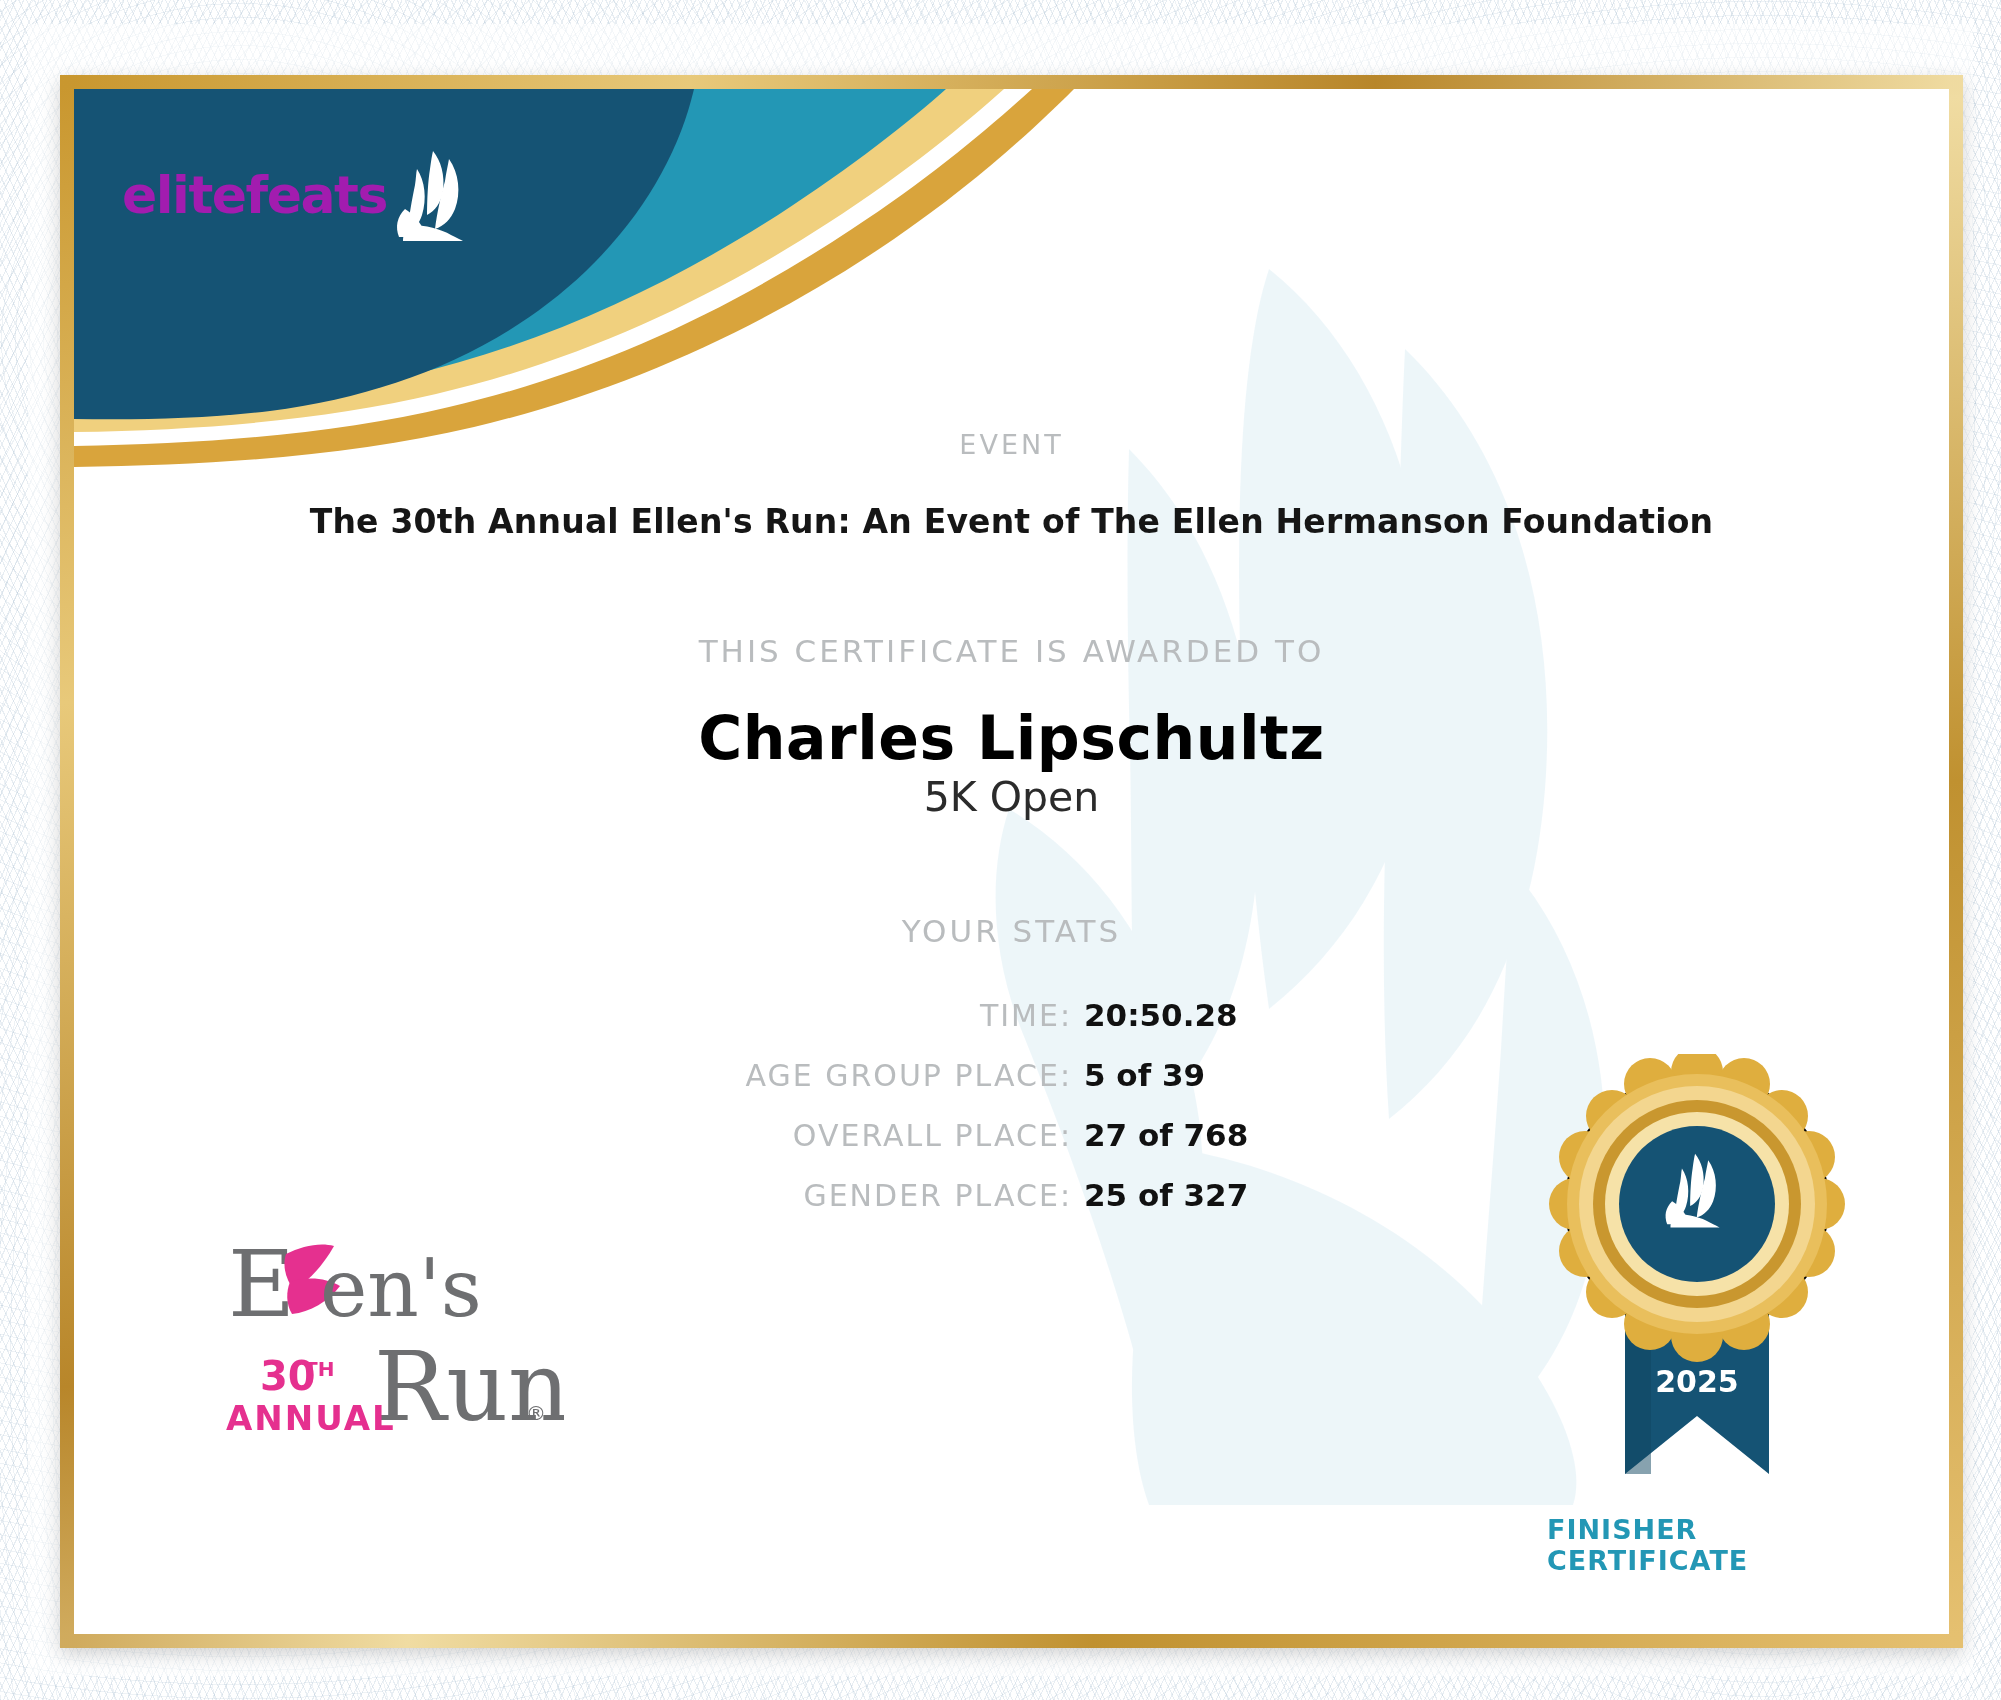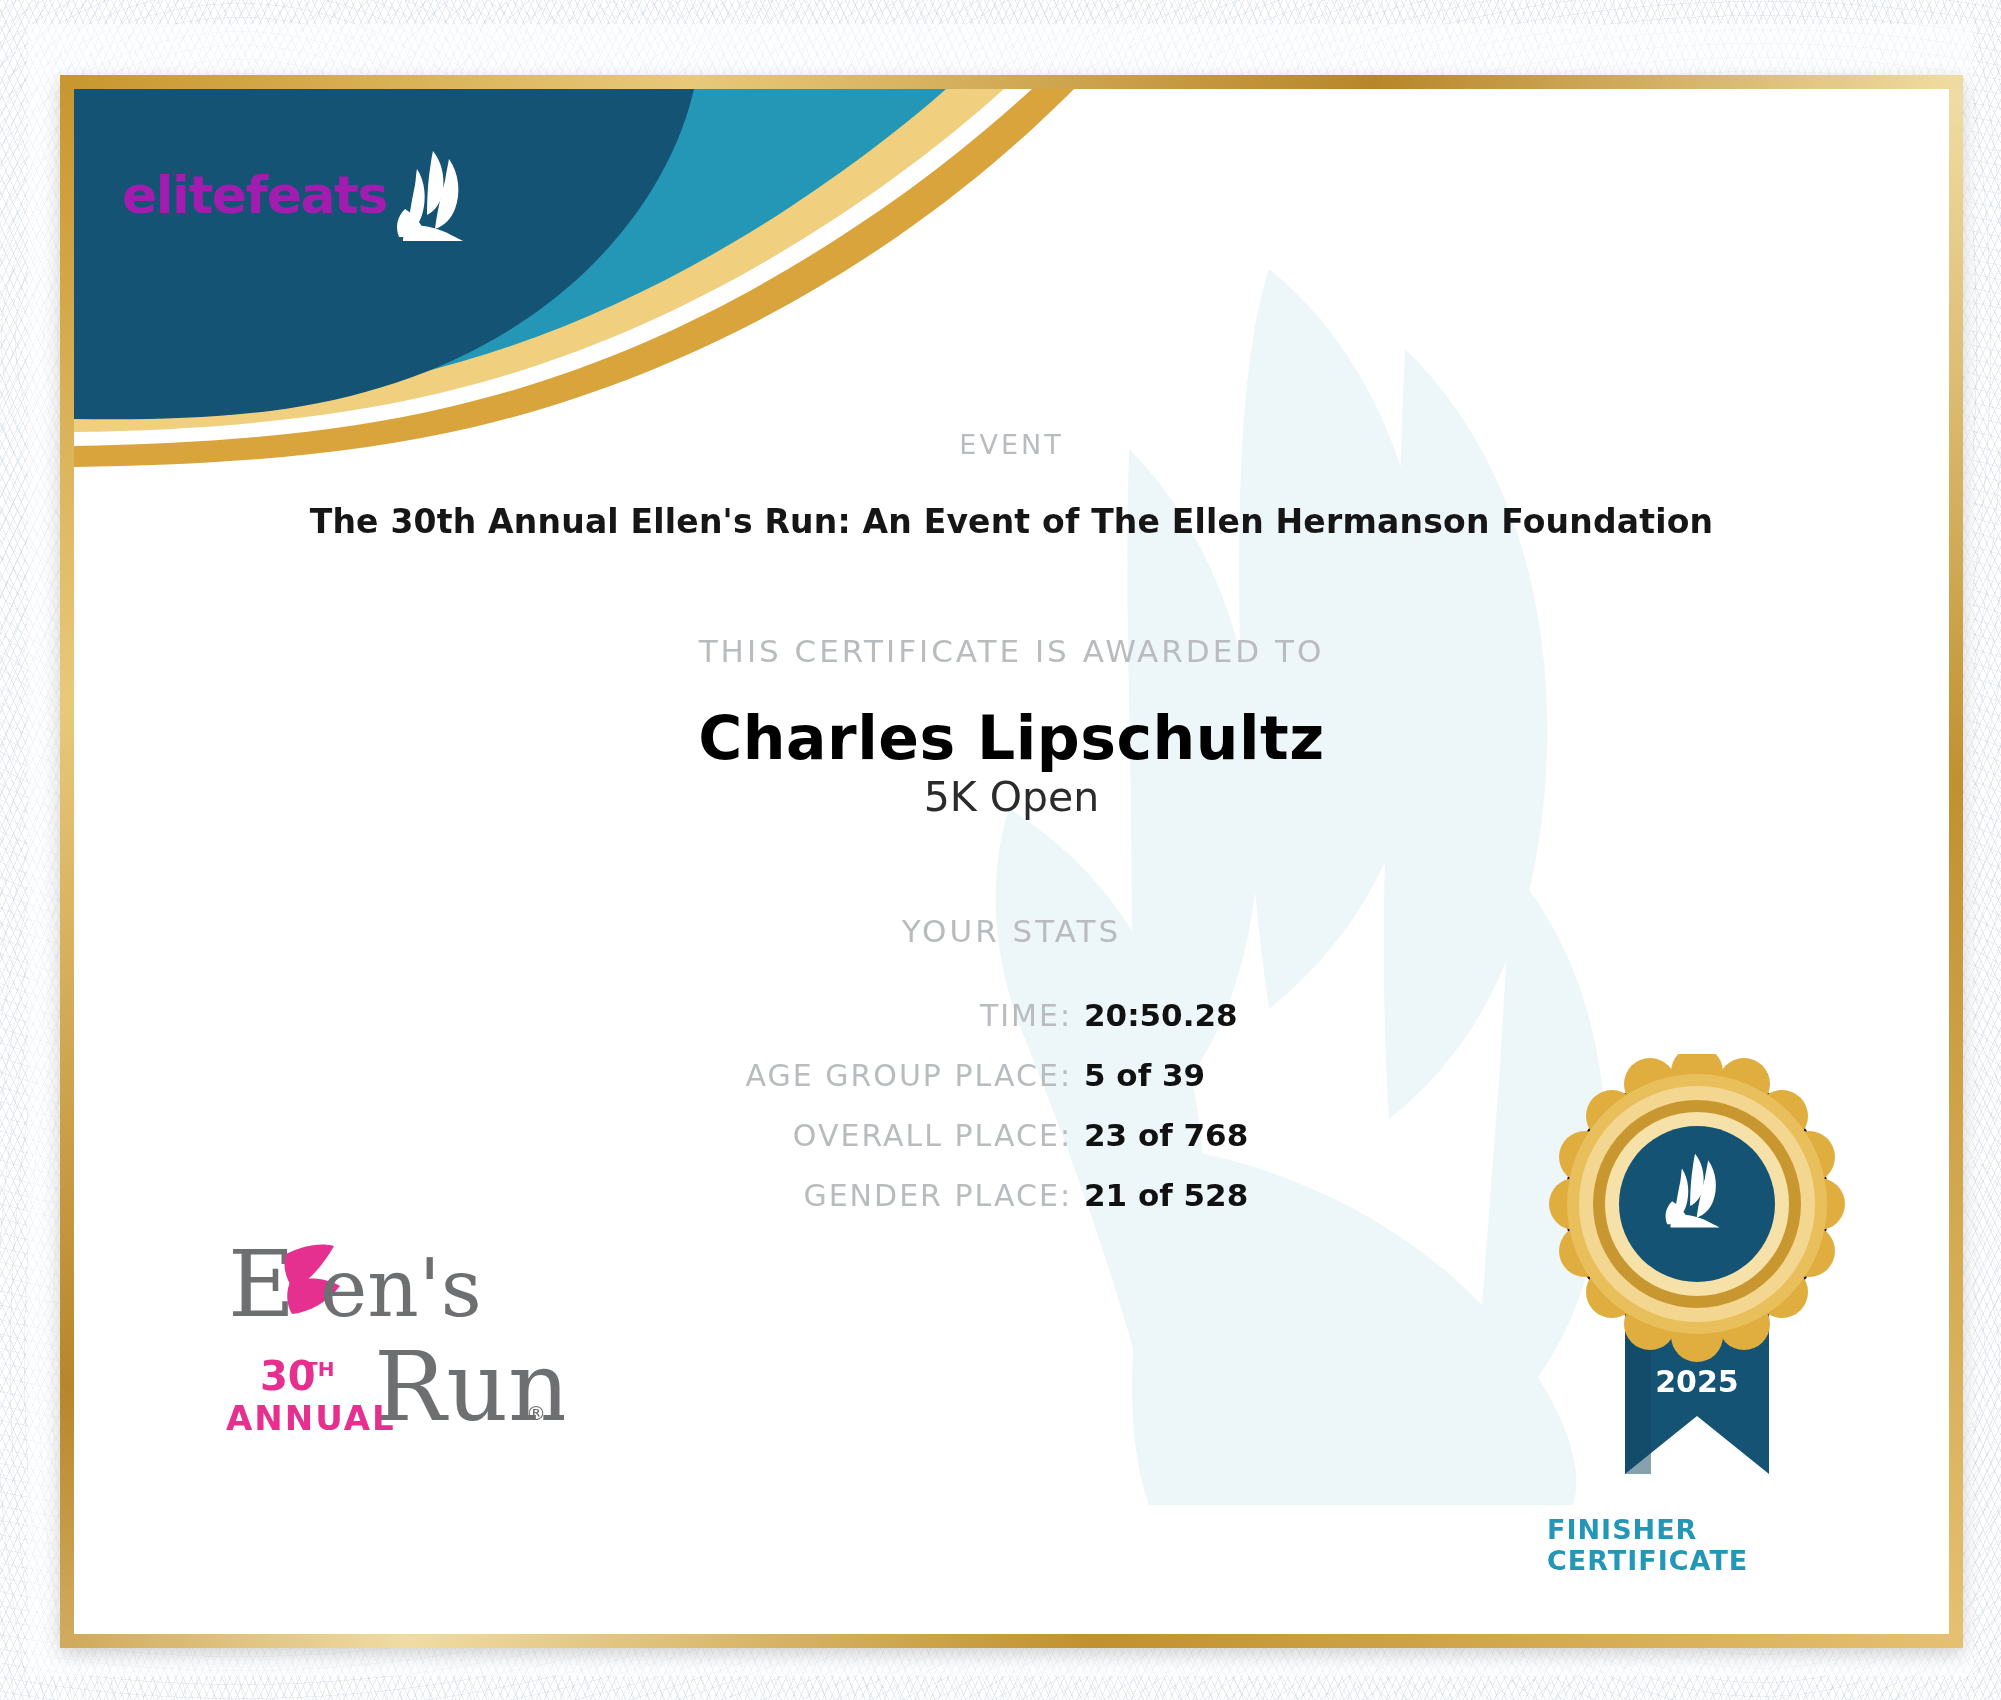--- a/index.html
+++ b/index.html
@@ -247,25 +247,25 @@
         <div class="stat-row">
           <span class="stat-key">TIME:</span>
           <span class="stat-val">20:50.28</span>
         </div>
         <div class="stat-row">
           <span class="stat-key">AGE GROUP PLACE:</span>
           <span class="stat-val">5 of 39</span>
         </div>
         <div class="stat-row">
           <span class="stat-key">OVERALL PLACE:</span>
-          <span class="stat-val">23 of 768</span>
+          <span class="stat-val">27 of 768</span>
         </div>
         <div class="stat-row">
           <span class="stat-key">GENDER PLACE:</span>
-          <span class="stat-val">21 of 528</span>
+          <span class="stat-val">25 of 327</span>
         </div>
       </div>
     </div>
 
     <svg class="ellens-logo" viewBox="0 0 340 250">
       <text x="4" y="92" font-family="DejaVu Serif, serif" font-size="92" fill="#6e6f71">E</text>
       <path d="M62 30 C78 22 96 18 110 22 C100 40 86 56 70 66 C62 56 58 42 62 30 Z" fill="#e5308f"></path>
       <path d="M66 58 C84 52 102 54 116 62 C104 78 86 88 68 90 C62 80 62 68 66 58 Z" fill="#e5308f"></path>
       <text x="96" y="92" font-family="DejaVu Serif, serif" font-size="80" fill="#6e6f71">en's</text>
       <text x="150" y="196" font-family="DejaVu Serif, serif" font-size="96" fill="#6e6f71">Run</text>

